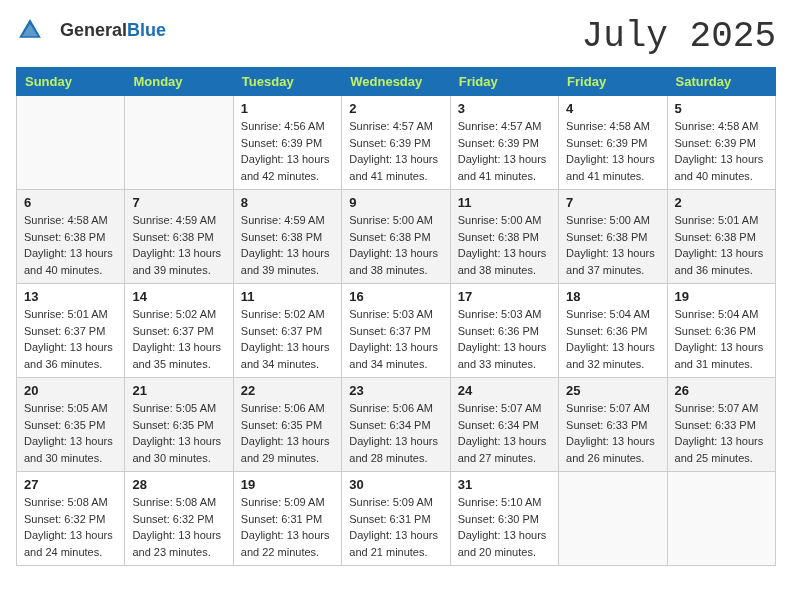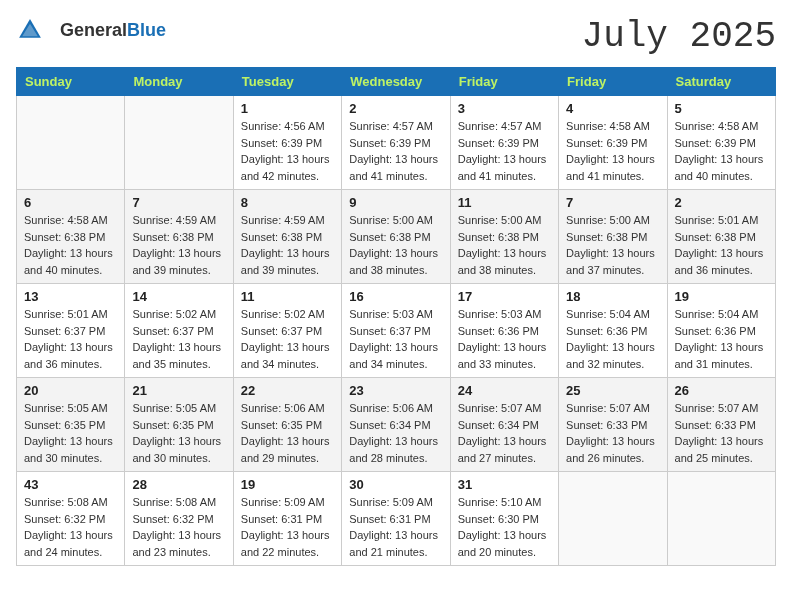--- a/index.html
+++ b/index.html
@@ -229,21 +229,21 @@
           <div class="day-number">25</div>
           <div class="cell-info">Sunrise: 5:07 AM<br>Sunset: 6:33 PM<br>Daylight: 13 hours and 26 minutes.</div>
         </td>
         <td>
           <div class="day-number">26</div>
           <div class="cell-info">Sunrise: 5:07 AM<br>Sunset: 6:33 PM<br>Daylight: 13 hours and 25 minutes.</div>
         </td>
       </tr>
       <tr>
         <td>
-          <div class="day-number">43</div>
+          <div class="day-number">27</div>
           <div class="cell-info">Sunrise: 5:08 AM<br>Sunset: 6:32 PM<br>Daylight: 13 hours and 24 minutes.</div>
         </td>
         <td>
           <div class="day-number">28</div>
           <div class="cell-info">Sunrise: 5:08 AM<br>Sunset: 6:32 PM<br>Daylight: 13 hours and 23 minutes.</div>
         </td>
         <td>
           <div class="day-number">19</div>
           <div class="cell-info">Sunrise: 5:09 AM<br>Sunset: 6:31 PM<br>Daylight: 13 hours and 22 minutes.</div>
         </td>

